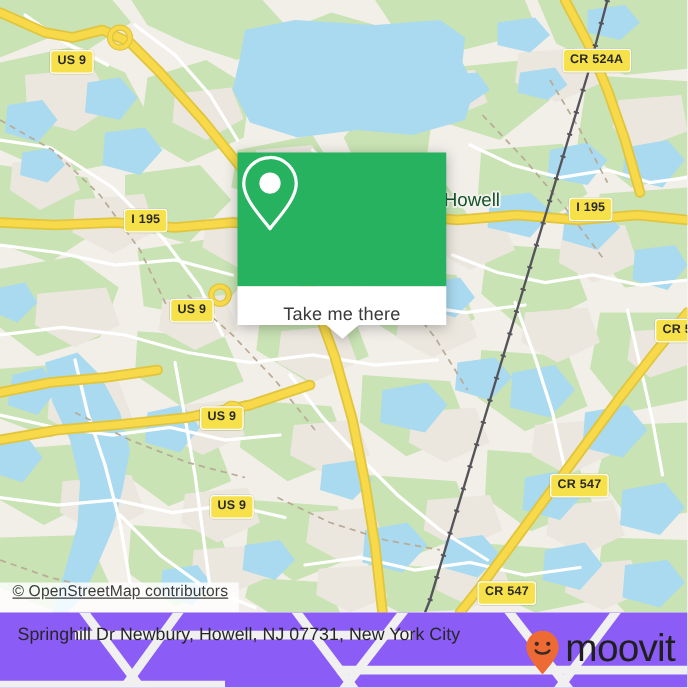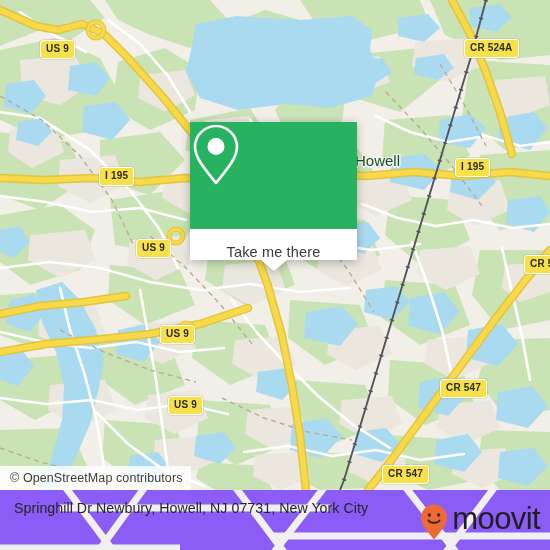--- a/index.html
+++ b/index.html
@@ -11,24 +11,25 @@
   .screen{position:relative;width:550px;height:550px;overflow:hidden;}
 
   
   .map{position:absolute;left:0;top:0;width:550px;height:490px;overflow:hidden;background:#f2efe9;}
   .map svg{position:absolute;left:0;top:0;}
 
   
   .attrib{
     position:absolute;left:0;top:466px;height:24px;
     background:rgba(255,255,255,.82);
-    display:flex;align-items:center;
+    display:flex;
     padding:0 8px 0 10px;
     font-size:12.5px;color:#3c3c3c;letter-spacing:.1px;
     white-space:nowrap;
+    text-decoration:underline;
   }
 
   
   .shield{
     position:absolute;
     background:#f7e14a;
     border:1.6px solid #ffffff;
     border-radius:3px;
     color:#2a2a2a;
     font-size:10px;
@@ -313,21 +314,21 @@
       </g>
     </svg>
 
     <div class="place" style="left:355px;top:152px;">Howell</div>
 
     <div class="shield" style="left:40px;top:40px;">US 9</div>
     <div class="shield" style="left:99px;top:167px;">I 195</div>
     <div class="shield" style="left:136px;top:239px;">US 9</div>
     <div class="shield" style="left:160px;top:325px;">US 9</div>
     <div class="shield" style="left:168px;top:396px;">US 9</div>
-    <div class="shield" style="left:464px;top:39px;">CR 524A</div>
+    <div class="shield" style="left:450px;top:39px;">CR 524A</div>
     <div class="shield" style="left:455px;top:158px;">I 195</div>
     <div class="shield" style="left:524px;top:255px;">CR 547</div>
     <div class="shield" style="left:440px;top:379px;">CR 547</div>
     <div class="shield" style="left:382px;top:465px;">CR 547</div>
 
     <div class="card">
       <div class="card-top">
         <svg width="52" height="66" viewBox="0 0 52 66">
           <path d="M26,4 C14.4,4 5,13.4 5,25 C5,37 18,50.5 26,61 C34,50.5 47,37 47,25 C47,13.4 37.6,4 26,4 Z" fill="none" stroke="#ffffff" stroke-width="2.6" stroke-linejoin="round"></path>
           <circle cx="26" cy="24.5" r="8.5" fill="#ffffff"></circle>

